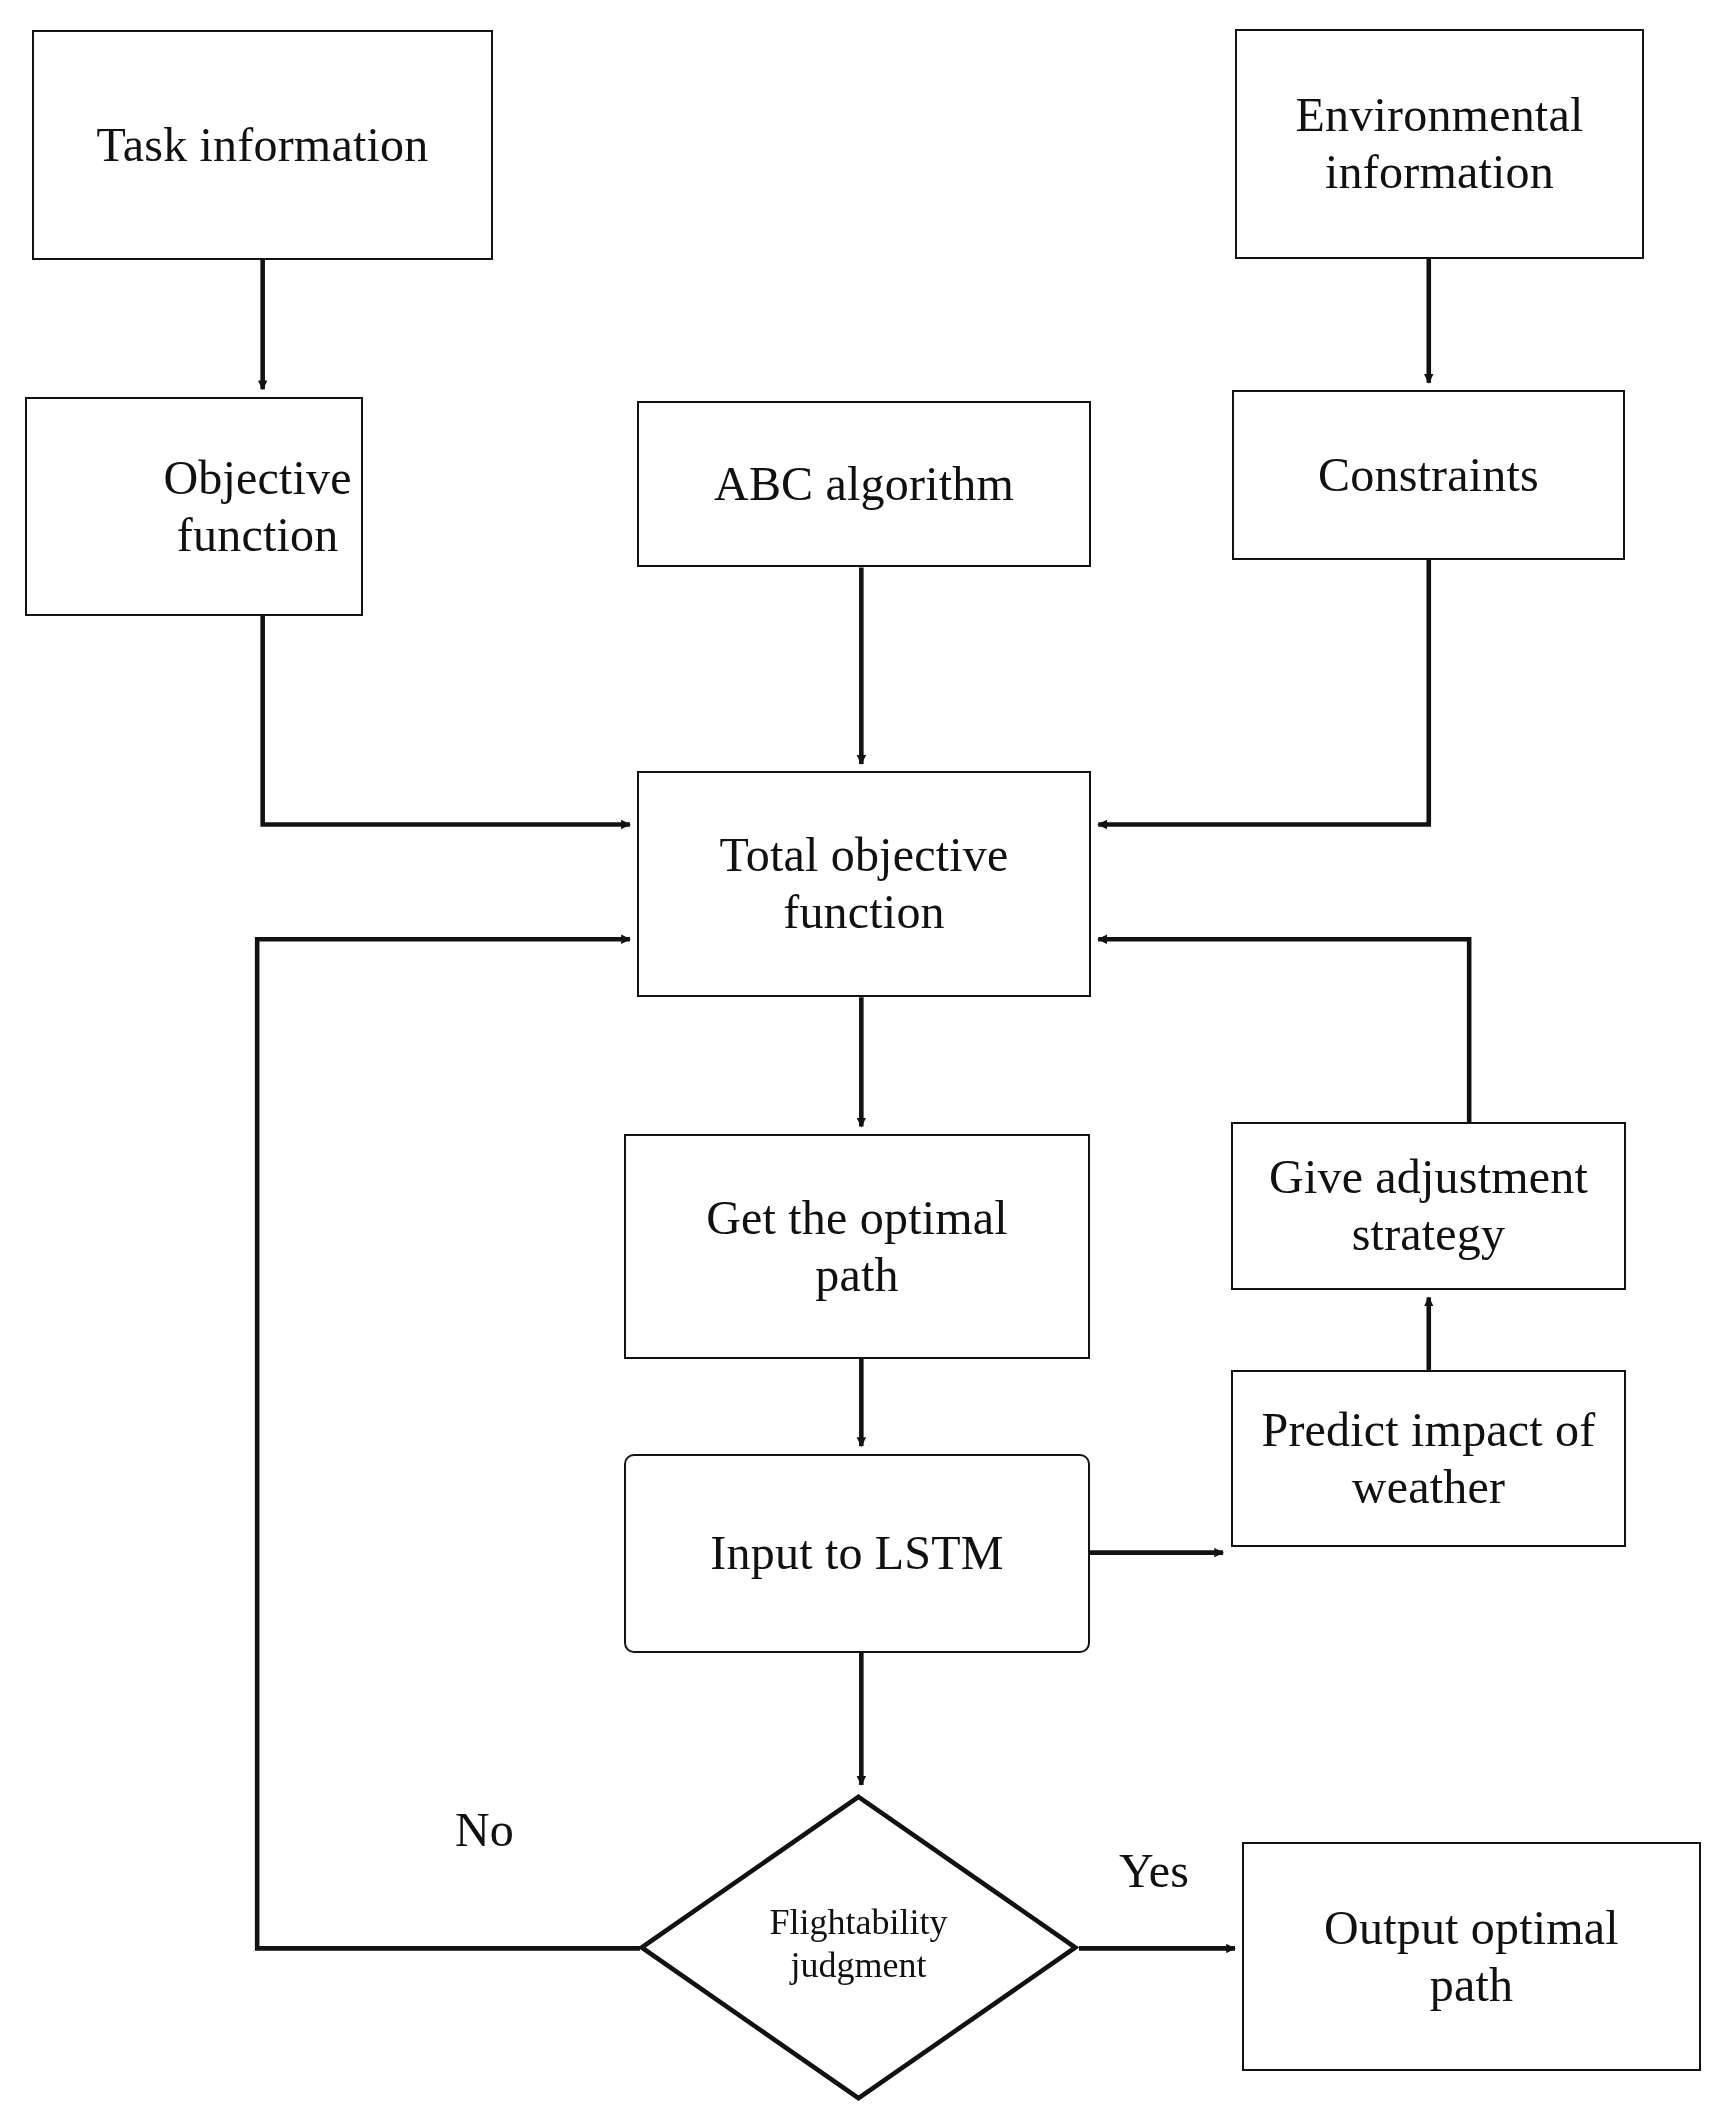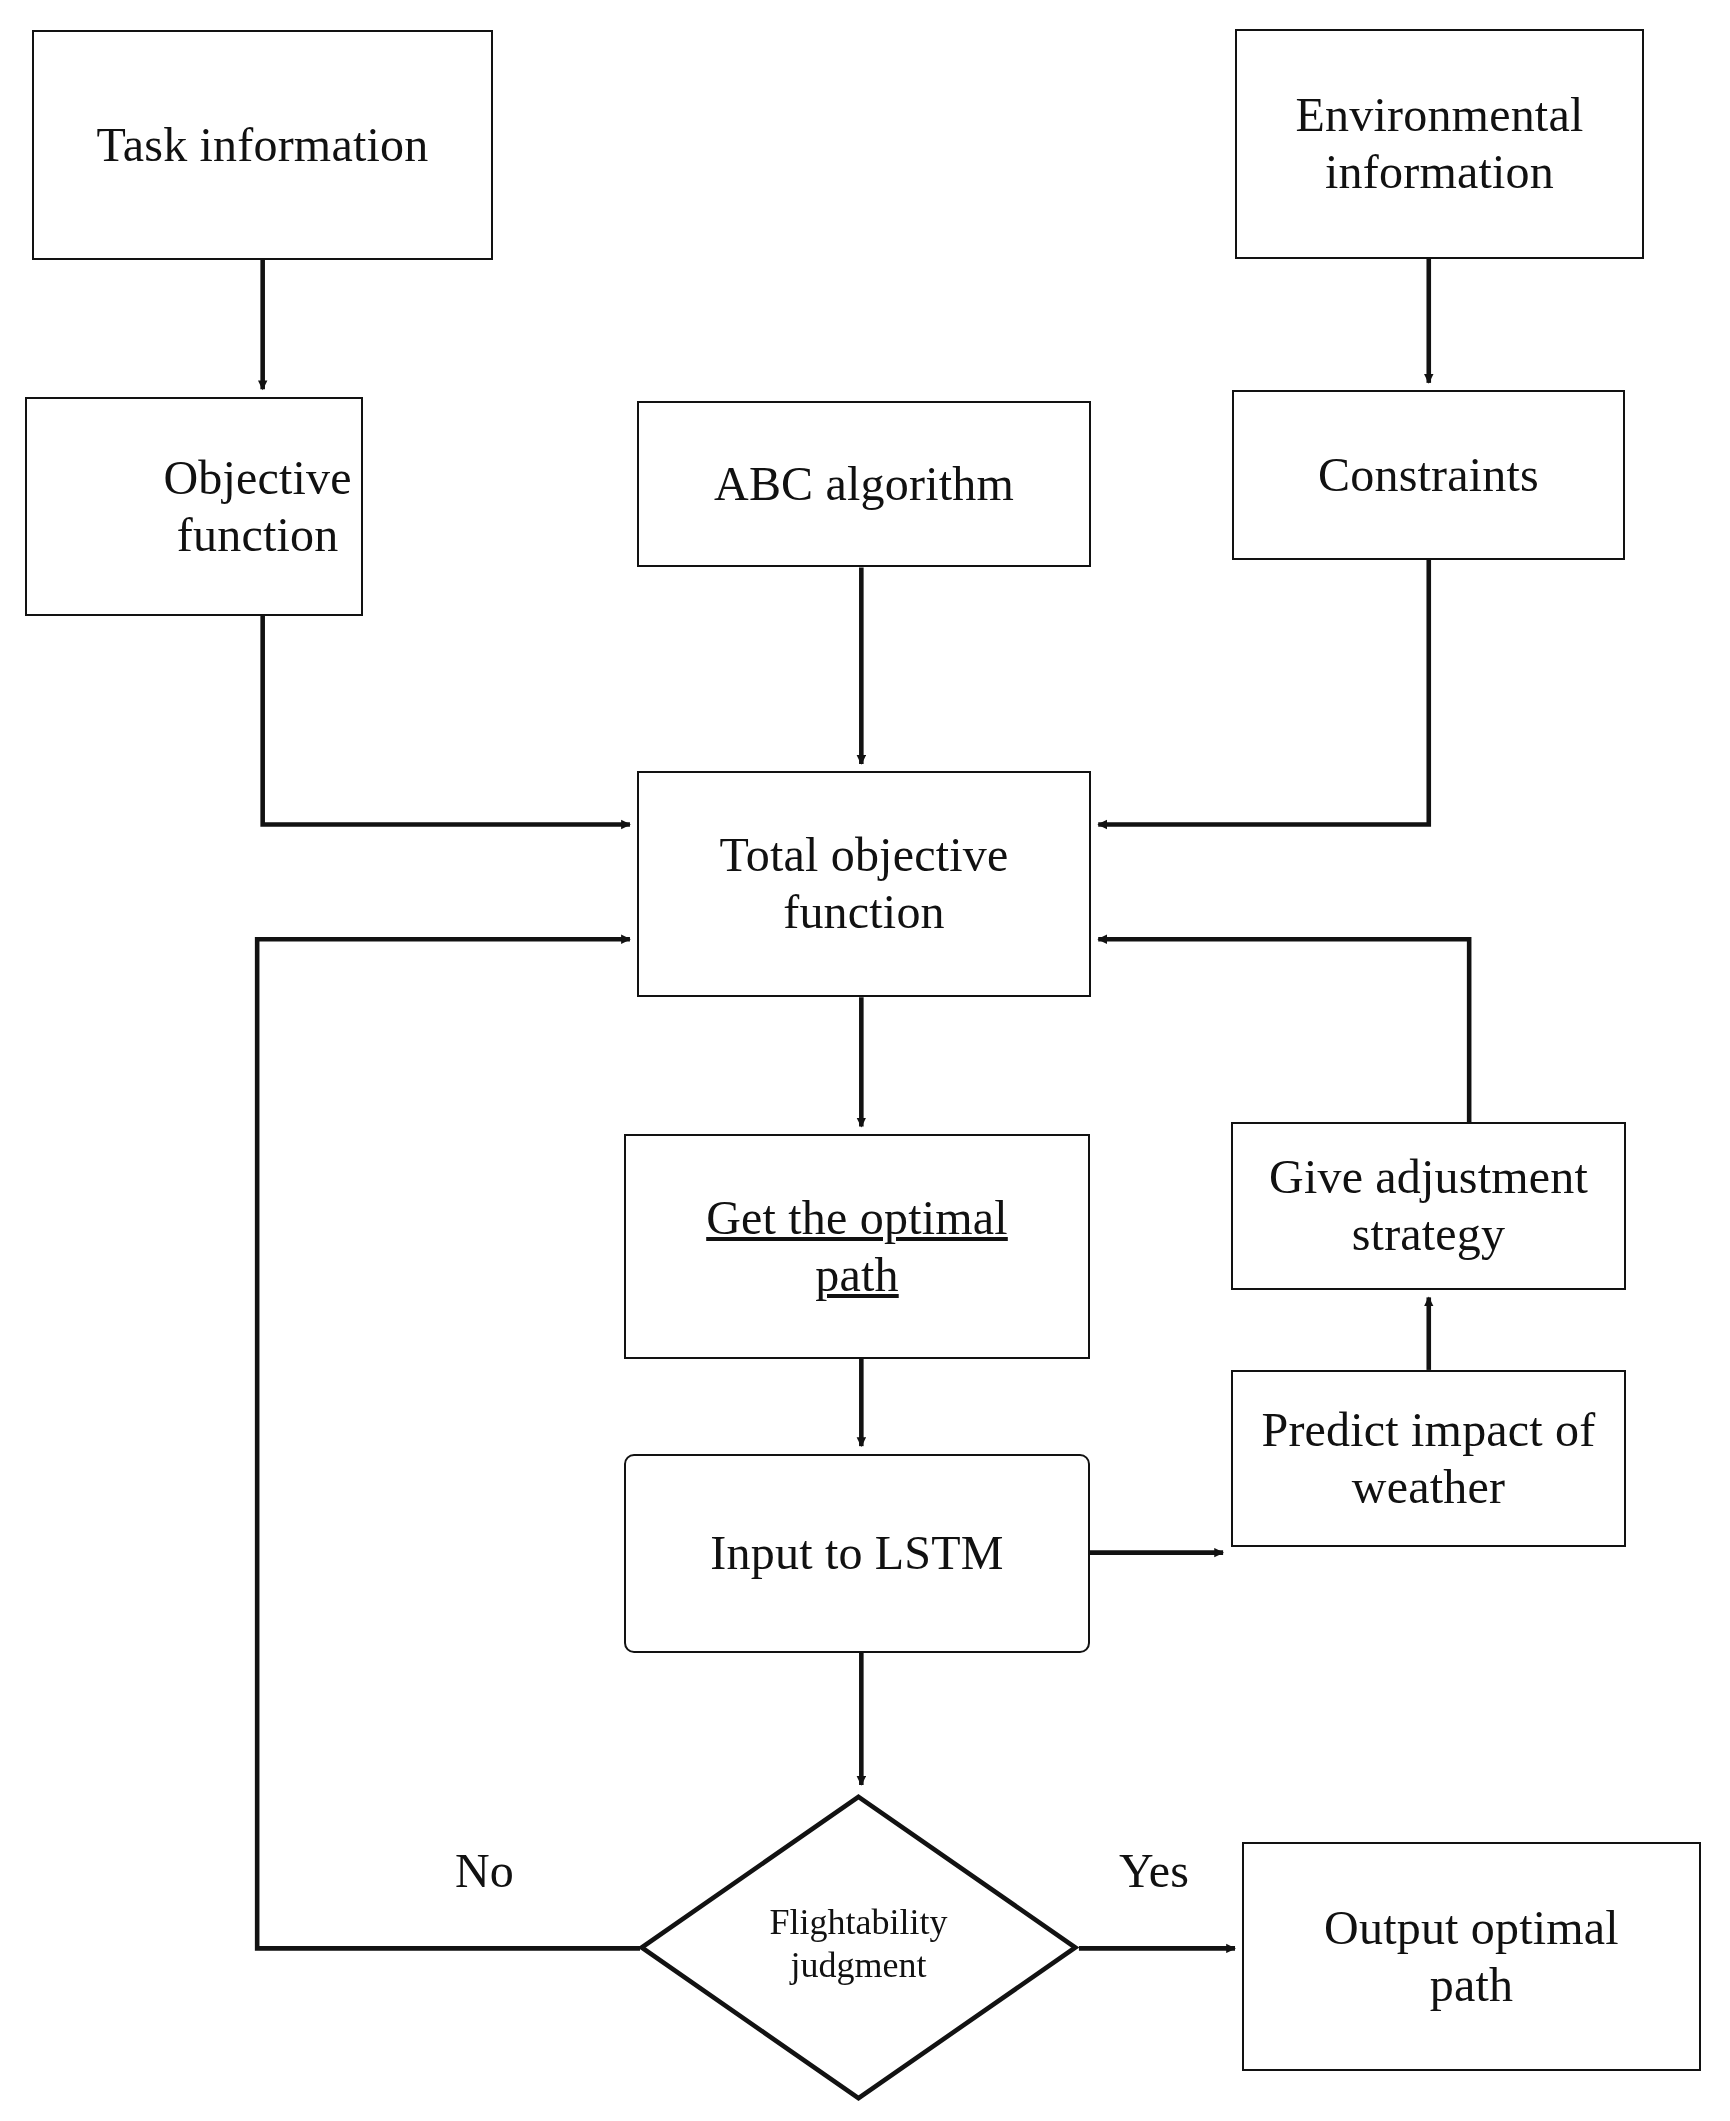--- a/index.html
+++ b/index.html
@@ -139,21 +139,21 @@
 
   <div class="node" style="left:1232px; top:390px; width:393px; height:170px;">
     <span class="node-label">Constraints</span>
   </div>
 
   <div class="node" style="left:637px; top:771px; width:454px; height:226px;text-align:center;">
     <span class="node-label">Total objective
 function</span>
   </div>
 
-  <div class="node" style="left:624px; top:1134px; width:466px; height:225px;text-decoration:underline;">
+  <div class="node" style="left:624px; top:1134px; width:466px; height:225px;">
     <span class="node-label">Get the optimal
 path</span>
   </div>
 
   <div class="node" style="left:1231px; top:1122px; width:395px; height:168px;">
     <span class="node-label">Give adjustment
 strategy</span>
   </div>
 
   <div class="node" style="left:624px; top:1454px; width:466px; height:199px;border-radius:10px;">
@@ -171,21 +171,21 @@
     </svg>
     <span class="decision-label">Flightability
 judgment</span>
   </div>
 
   <div class="node" style="left:1242px; top:1842px; width:459px; height:229px;">
     <span class="node-label">Output optimal
 path</span>
   </div>
 
-  <div class="edge-label" style="left:455px; top:1847px;">
+  <div class="edge-label" style="left:455px; top:1806px;">
     <span>No</span>
   </div>
 
   <div class="edge-label" style="left:1119px; top:1847px;">
     <span>Yes</span>
   </div>
 
 </div>
 
 

